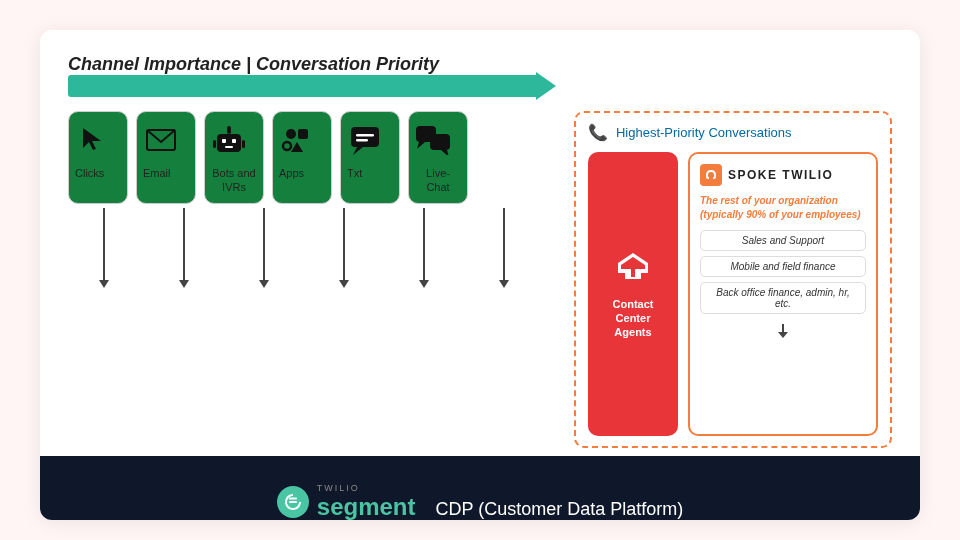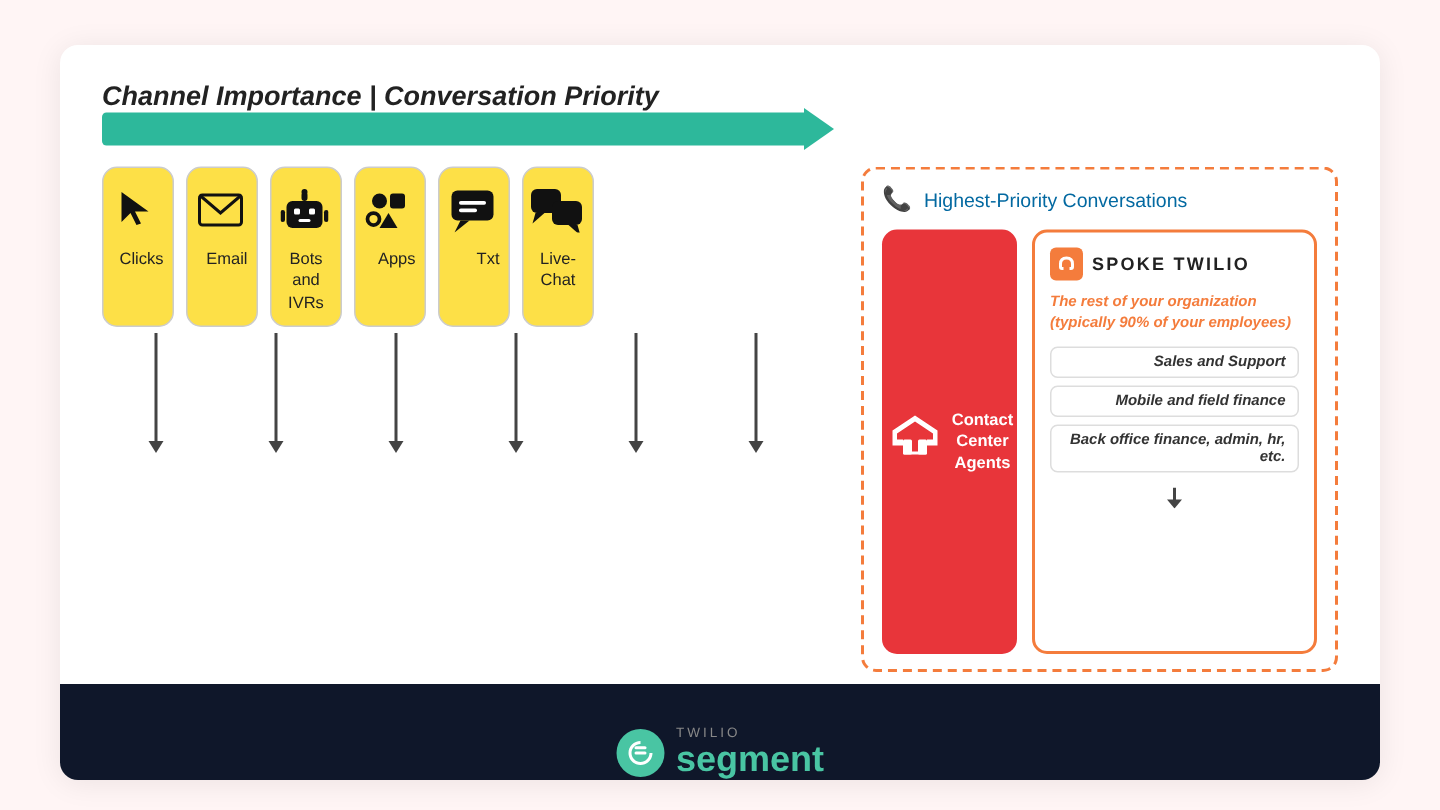--- a/index.html
+++ b/index.html
@@ -83,28 +83,28 @@
       flex-shrink: 0;
     }
 
     .channel-cards {
       display: flex;
       gap: 8px;
       margin-bottom: 0;
     }
 
     .channel-card {
-      width: 48px;
-      background: #fde047;
+      width: 60px;
+      background: #15803d;
       border: 1.5px solid #ccc;
       border-radius: 10px;
       padding: 10px 6px 8px 6px;
       display: flex;
       flex-direction: column;
-      align-items: flex-end;
+      align-items: flex-start;
       gap: 8px;
       flex-shrink: 0;
     }
 
     .channel-icon {
       width: 36px;
       height: 36px;
       display: flex;
       align-items: center;
       justify-content: center;
@@ -189,21 +189,21 @@
     }
 
     
     .contact-center-card {
       background: #e8353a;
       border-radius: 10px;
       padding: 10px 8px;
       width: 90px;
       flex-shrink: 0;
       display: flex;
-      flex-direction: row;
+      flex-direction: column;
       align-items: center;
       justify-content: center;
       gap: 6px;
     }
 
     .contact-center-label {
       font-size: 11px;
       color: white;
       text-align: center;
       font-weight: 600;
@@ -261,22 +261,21 @@
       gap: 5px;
     }
 
     .spoke-category-item {
       border: 1.5px solid #ddd;
       border-radius: 5px;
       padding: 4px 8px;
       font-size: 10px;
       color: #333;
       font-style: italic;
-      text-align: right;
-      font-weight: bold;
+      text-align: center;
     }
 
     .spoke-down-arrow {
       display: flex;
       justify-content: center;
       margin-top: 2px;
     }
 
     
     .cdp-bar {
@@ -523,15 +522,16 @@
           <path d="M10 2 C5.6 2 2 5.6 2 10 C2 14.4 5.6 18 10 18 C14.4 18 18 14.4 18 10 L16 10 C16 13.3 13.3 16 10 16 C6.7 16 4 13.3 4 10 C4 6.7 6.7 4 10 4 Z"></path>
           <rect x="6" y="9" width="8" height="2" rx="1" fill="white"></rect>
           <rect x="6" y="5.5" width="8" height="2" rx="1" fill="white"></rect>
         </svg>
       </div>
       <div class="segment-text-group">
         <span class="segment-twilio">TWILIO</span>
         <span class="segment-wordmark">segment</span>
       </div>
     </div>
+    <span class="cdp-label">CDP (Customer Data Platform)</span>
   </div>
 
 </div>
 
 </body></html>

